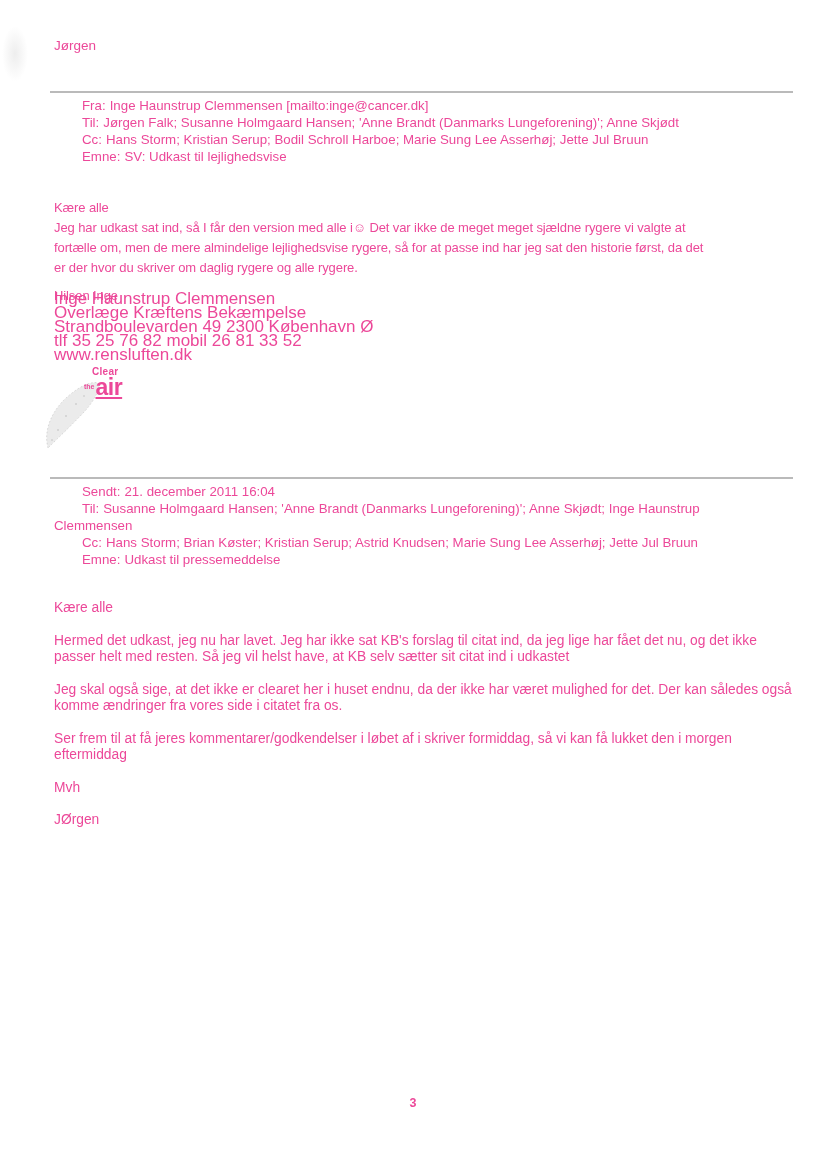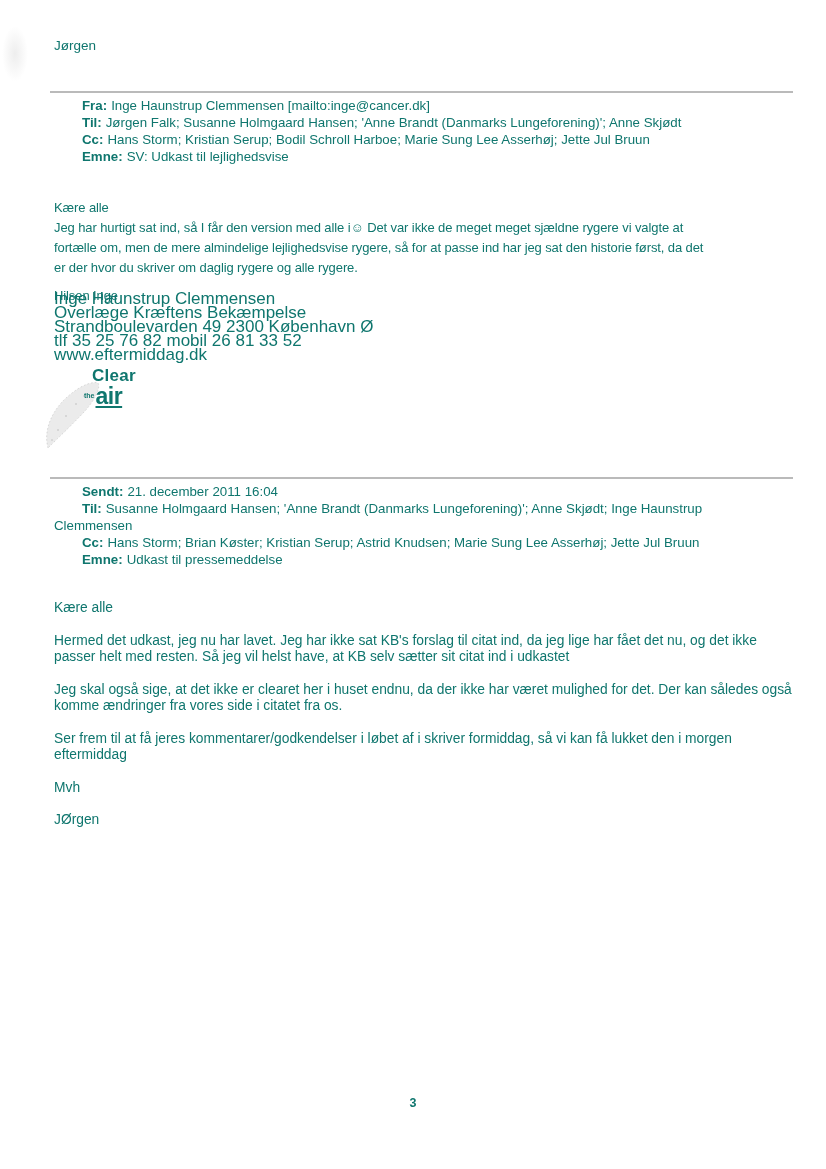--- a/index.html
+++ b/index.html
@@ -2,21 +2,21 @@
 <html><head>
 <meta charset="utf-8">
 <style>
   html, body { margin: 0; padding: 0; background: #ffffff; }
   .page {
     position: relative;
     width: 826px;
     height: 1169px;
     background: #ffffff;
     font-family: "Liberation Sans", sans-serif;
-    color: #0f766e;
+    color: #ec4899;
     overflow: hidden;
   }
   .smudge-topleft {
     position: absolute;
     left: 2px; top: 26px;
     width: 26px; height: 56px;
     background: radial-gradient(ellipse at center, rgba(120,120,120,0.13), rgba(120,120,120,0) 70%);
   }
   .greeting {
     position: absolute;
@@ -34,21 +34,21 @@
   .divider.d2 { top: 477px; }
   .email-header {
     position: absolute;
     left: 54px;
     width: 740px;
     font-size: 13.3px;
     line-height: 17px;
   }
   .email-header.h1 { top: 97px; }
   .email-header.h2 { top: 483px; }
-  .hrow b { font-weight: 700; margin-right: 4px; padding-left: 28px; }
+  .hrow b { font-weight: 400; margin-right: 4px; padding-left: 28px; }
   .hrow.narrow { max-width: 705px; }
   .body1 {
     position: absolute;
     left: 54px; top: 198px;
     font-size: 13px;
     line-height: 20px;
     letter-spacing: -0.1px;
     width: 760px;
   }
   .body1 .bline { white-space: nowrap; }
@@ -60,21 +60,21 @@
     line-height: 14px;
   }
   .logo {
     position: absolute;
     left: 84px; top: 366px;
     width: 80px; height: 60px;
   }
   .logo-clear {
     display: block;
     margin-left: 8px;
-    font-size: 17px;
+    font-size: 10px;
     font-weight: 700;
     letter-spacing: 0.3px;
   }
   .logo-row { margin-top: -3px; }
   .logo-the {
     font-size: 7px;
     font-weight: 700;
     vertical-align: 6px;
     margin-right: 1px;
   }
@@ -118,32 +118,32 @@
 
   <div class="email-header h1">
     <div class="hrow"><b>Fra:</b><span>Inge Haunstrup Clemmensen [mailto:inge@cancer.dk]</span></div>
     <div class="hrow"><b>Til:</b><span>Jørgen Falk; Susanne Holmgaard Hansen; 'Anne Brandt (Danmarks Lungeforening)'; Anne Skjødt</span></div>
     <div class="hrow"><b>Cc:</b><span>Hans Storm; Kristian Serup; Bodil Schroll Harboe; Marie Sung Lee Asserhøj; Jette Jul Bruun</span></div>
     <div class="hrow"><b>Emne:</b><span>SV: Udkast til lejlighedsvise</span></div>
   </div>
 
   <div class="body1">
     <div>Kære alle</div>
-    <div class="bline">Jeg har hurtigt sat ind, så I får den version med alle i☺ Det var ikke de meget meget sjældne rygere vi valgte at</div>
+    <div class="bline">Jeg har udkast sat ind, så I får den version med alle i☺ Det var ikke de meget meget sjældne rygere vi valgte at</div>
     <div class="bline">fortælle om, men de mere almindelige lejlighedsvise rygere, så for at passe ind har jeg sat den historie først, da det</div>
     <div class="bline">er der hvor du skriver om daglig rygere og alle rygere.</div>
     <div class="closing1">Hilsen Inge</div>
   </div>
 
   <div class="signature">
     <div>Inge Haunstrup Clemmensen</div>
     <div>Overlæge Kræftens Bekæmpelse</div>
     <div>Strandboulevarden 49 2300 København Ø</div>
     <div>tlf 35 25 76 82 mobil 26 81 33 52</div>
-    <div>www.eftermiddag.dk</div>
+    <div>www.rensluften.dk</div>
   </div>
 
   <svg class="feather" width="82" height="78" viewBox="0 0 82 78">
     <path d="M12 72 C 7 54, 16 32, 36 17 C 46 9, 57 5, 62 7 C 65 11, 59 24, 49 35 C 37 48, 22 62, 12 72 Z" fill="#bdbdbd" fill-opacity="0.30" stroke="#9a9a9a" stroke-opacity="0.45" stroke-width="0.7" stroke-dasharray="1.6 2.1"></path>
     <circle cx="30" cy="40" r="1" fill="#9a9a9a" opacity="0.35"></circle>
     <circle cx="40" cy="28" r="1" fill="#9a9a9a" opacity="0.35"></circle>
     <circle cx="22" cy="54" r="1" fill="#9a9a9a" opacity="0.35"></circle>
     <circle cx="48" cy="20" r="1" fill="#9a9a9a" opacity="0.3"></circle>
     <circle cx="16" cy="64" r="1" fill="#9a9a9a" opacity="0.3"></circle>
   </svg>

